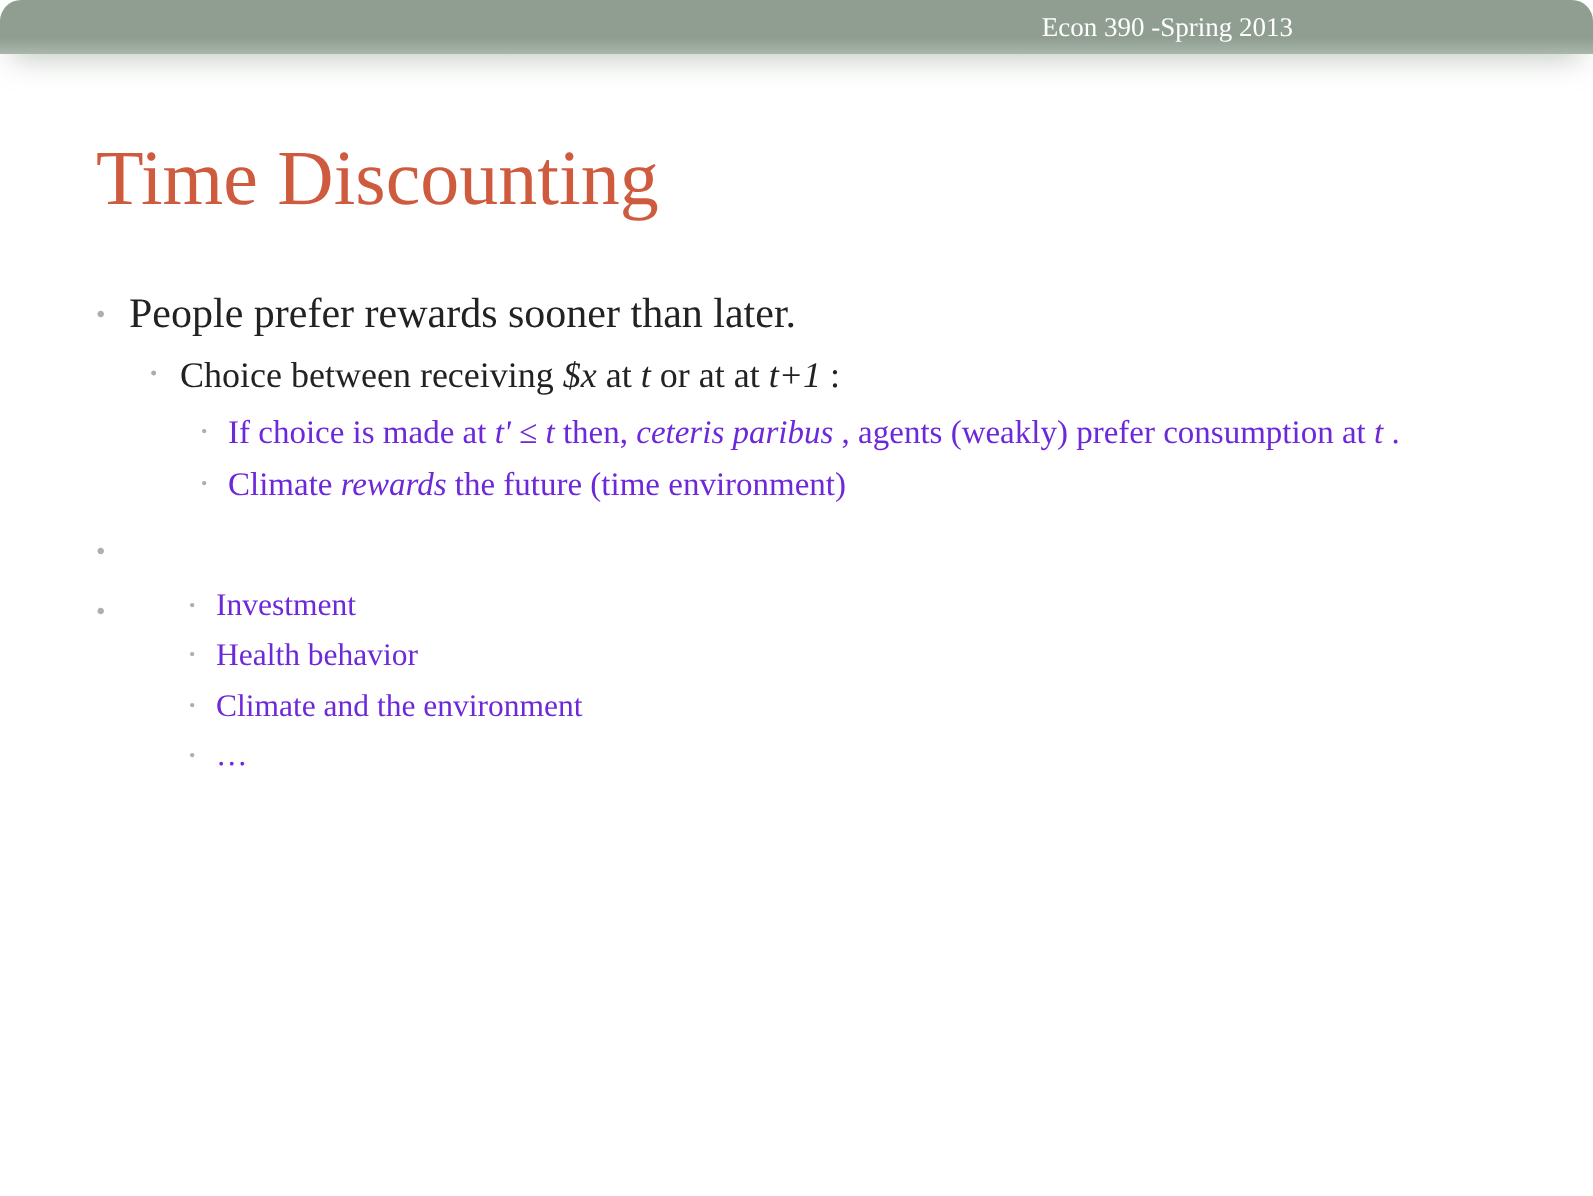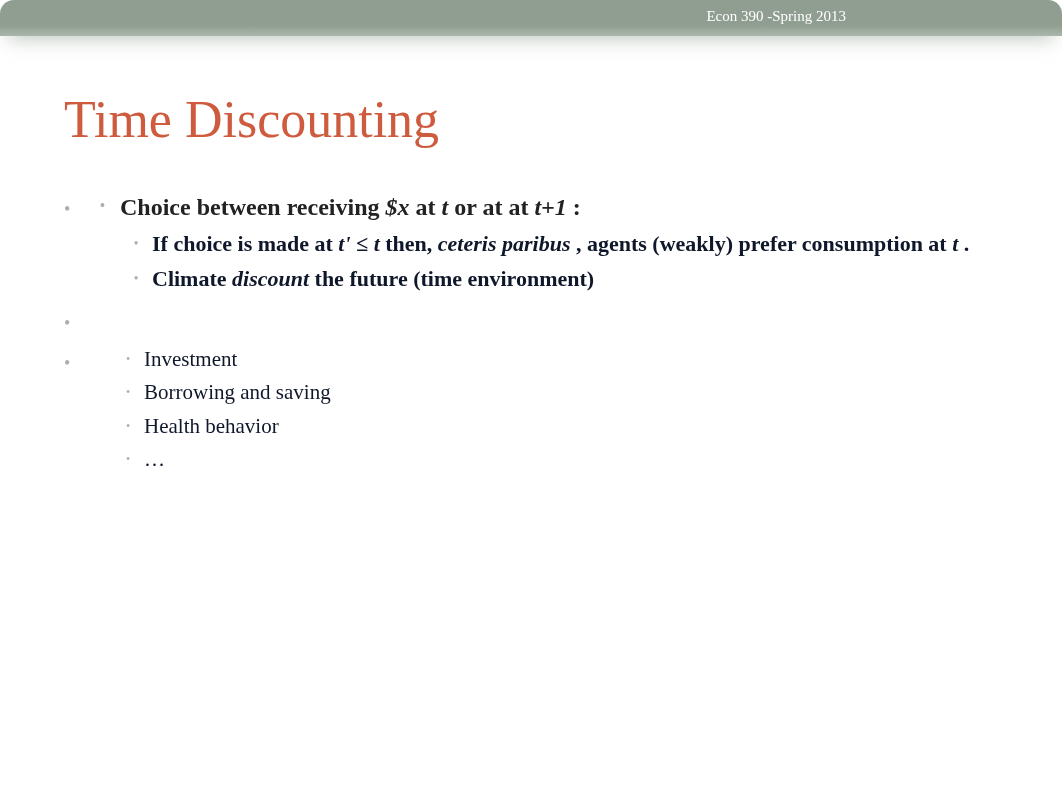--- a/index.html
+++ b/index.html
@@ -20,23 +20,23 @@
     width: 100%;
     height: 36px;
     background: linear-gradient(to bottom, #8f9e91 0%, #8f9e91 70%, #aab6ab 100%);
     border-top-left-radius: 14px;
     border-top-right-radius: 14px;
     box-shadow: 0 10px 20px -8px rgba(140,155,140,0.6);
   }
   .header-text {
     position: absolute;
     top: 8px;
-    right: 216px;
+    right: 200px;
     color: #ffffff;
-    font-size: 15px;
+    font-size: 18px;
     font-family: Georgia, serif;
   }
   .content {
     position: absolute;
     top: 90px;
     left: 64px;
     right: 40px;
   }
   .title {
     font-size: 52px;
@@ -58,21 +58,20 @@
     content: "•";
     position: absolute;
     left: 0;
     top: 6px;
     color: #a9b2aa;
     font-size: 18px;
   }
   .lvl2 {
     margin-top: 6px;
     margin-left: 14px;
-    font-weight: bold;
   }
   .lvl2 > li {
     position: relative;
     padding-left: 20px;
     font-size: 24px;
     color: #222;
     margin-bottom: 6px;
     line-height: 1.35;
   }
   .lvl2 > li::before {
@@ -84,21 +83,21 @@
     font-size: 14px;
   }
   .lvl3 {
     margin-top: 6px;
     margin-left: 14px;
   }
   .lvl3 > li {
     position: relative;
     padding-left: 18px;
     font-size: 22px;
-    color: #0f172a;
+    color: #6d28d9;
     margin-bottom: 4px;
     line-height: 1.4;
   }
   .lvl3 > li::before {
     content: "•";
     position: absolute;
     left: 0;
     top: 6px;
     color: #a9b2aa;
     font-size: 12px;
@@ -116,20 +115,21 @@
 <div class="slide">
   <div class="header-bar"></div>
   <div class="header-text">Econ 390 -Spring 2013</div>
 
   <div class="content">
     <h1 class="title">Time Discounting</h1>
 
     <ul class="lvl1">
 
       <li>
+        <span>People prefer rewards sooner than later.</span>
         <ul class="lvl2">
           <li>
             <span>Choice between receiving </span>
             <span class="it">$x</span>
             <span> at </span>
             <span class="it">t</span>
             <span> or at at </span>
             <span class="it">t+1</span>
             <span>:</span>
             <ul class="lvl3">
@@ -137,37 +137,37 @@
                 <span>If choice is made at </span>
                 <span class="it">t' ≤ t</span>
                 <span> then, </span>
                 <span class="it">ceteris paribus</span>
                 <span>, agents (weakly) prefer consumption at </span>
                 <span class="it">t</span>
                 <span>.</span>
               </li>
               <li>
                 <span>Climate </span>
-                <span class="it">discount</span>
+                <span class="it">rewards</span>
                 <span> the future (time environment)</span>
               </li>
             </ul>
           </li>
         </ul>
       </li>
 
       <li style="list-style:none;padding:0;">
           <div class="spacer"></div>
         </li>
 
 
       <li>
         <ul class="lvl3 small" style="margin-left:40px;margin-top:10px;">
           <li><span>Investment</span></li>
-          <li><span>Borrowing and saving</span></li>
           <li><span>Health behavior</span></li>
+          <li><span>Climate and the environment</span></li>
           <li><span>…</span></li>
         </ul>
       </li>
 
     </ul>
   </div>
 </div>
 
 </body></html>

